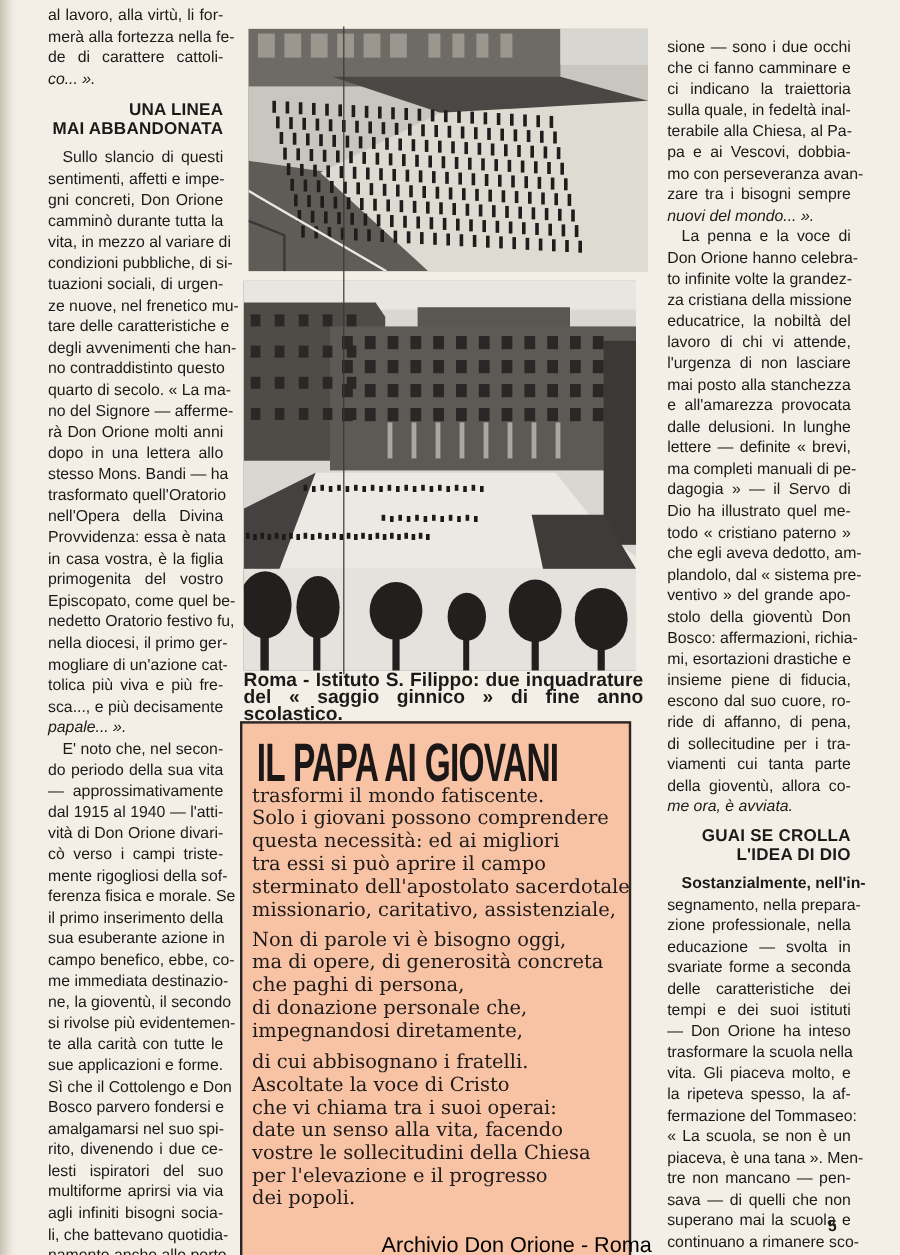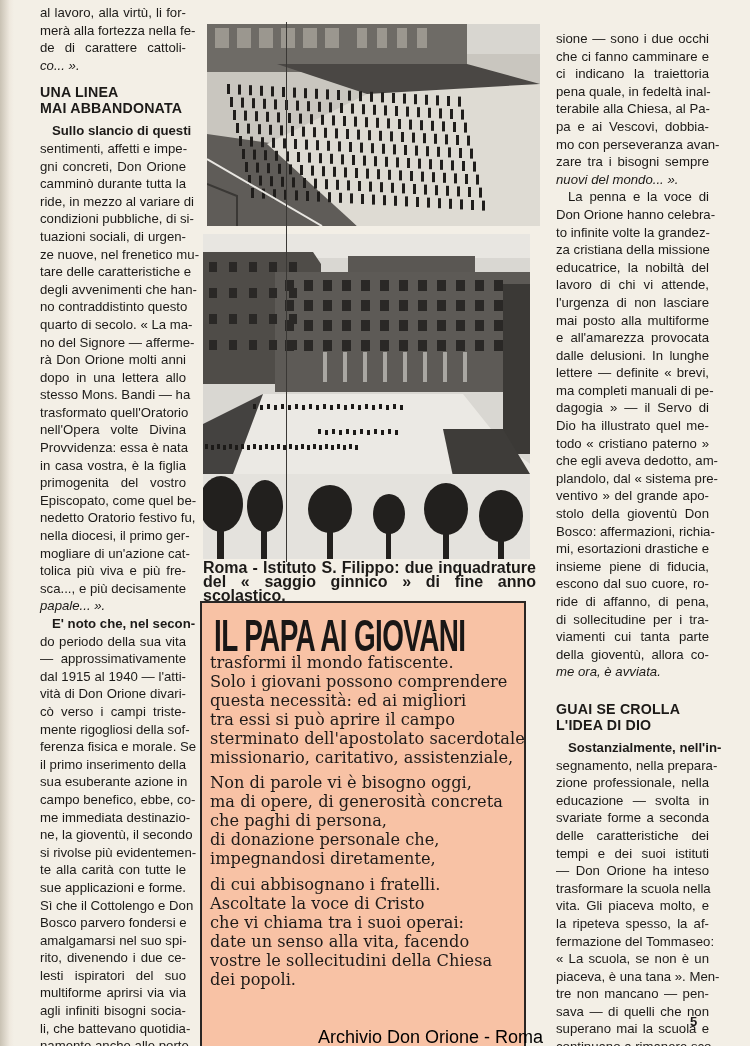--- a/index.html
+++ b/index.html
@@ -14,21 +14,21 @@
     background: linear-gradient(to right, #c9c2b4, #efe9df 70%, rgba(243,239,230,0));
   }
   .col {
     position: absolute;
     font-size: 13.2px; line-height: 17.6px;
     text-align: justify; hyphens: manual;
   }
   .col-left { left: 40px; top: 4px; width: 146px; }
   .col-right { left: 556px; top: 30px; width: 153px; }
   .subhead {
-    font-weight: bold; text-align: left; font-size: 14.2px; line-height: 16px;
+    font-weight: bold; text-align: right; font-size: 14.2px; line-height: 16px;
     margin: 10px 0 6px 0; letter-spacing: 0.2px;
   }
   .line { display: block; text-align: justify; text-align-last: justify; white-space: nowrap; }
   .line.last { text-align-last: left; font-style: italic; }
 
   .photo {
     position: absolute; overflow: hidden; background: #9a9894;
   }
   .photo-top { left: 207px; top: 24px; width: 333px; height: 202px; }
   .photo-bottom { left: 203px; top: 234px; width: 327px; height: 325px; }
@@ -82,51 +82,51 @@
         <span class="line">de di carattere cattoli-</span>
         <span class="line last">co... ».</span>
       </div>
     </div>
   <div class="subhead">
     <div>UNA LINEA</div>
     <div>MAI ABBANDONATA</div>
   </div>
   <div id="left-paras">
       <div>
-        <span class="line" style="padding-left: 12px; font-weight: bold;">Sullo slancio di questi</span>
+        <span class="line" style="padding-left: 12px;">Sullo slancio di questi</span>
         <span class="line">sentimenti, affetti e impe-</span>
         <span class="line">gni concreti, Don Orione</span>
         <span class="line">camminò durante tutta la</span>
-        <span class="line">ride, in mezzo al variare di</span>
+        <span class="line">vita, in mezzo al variare di</span>
         <span class="line">condizioni pubbliche, di si-</span>
         <span class="line">tuazioni sociali, di urgen-</span>
         <span class="line">ze nuove, nel frenetico mu-</span>
         <span class="line">tare delle caratteristiche e</span>
         <span class="line">degli avvenimenti che han-</span>
         <span class="line">no contraddistinto questo</span>
         <span class="line">quarto di secolo. « La ma-</span>
         <span class="line">no del Signore — afferme-</span>
         <span class="line">rà Don Orione molti anni</span>
         <span class="line">dopo in una lettera allo</span>
         <span class="line">stesso Mons. Bandi — ha</span>
         <span class="line">trasformato quell'Oratorio</span>
-        <span class="line">nell'Opera volte Divina</span>
+        <span class="line">nell'Opera della Divina</span>
         <span class="line">Provvidenza: essa è nata</span>
         <span class="line">in casa vostra, è la figlia</span>
         <span class="line">primogenita del vostro</span>
         <span class="line">Episcopato, come quel be-</span>
         <span class="line">nedetto Oratorio festivo fu,</span>
         <span class="line">nella diocesi, il primo ger-</span>
         <span class="line">mogliare di un'azione cat-</span>
         <span class="line">tolica più viva e più fre-</span>
         <span class="line">sca..., e più decisamente</span>
         <span class="line last">papale... ».</span>
       </div>
       <div>
-        <span class="line" style="padding-left: 12px; font-weight: bold;">E' noto che, nel secon-</span>
+        <span class="line" style="padding-left: 12px;">E' noto che, nel secon-</span>
         <span class="line">do periodo della sua vita</span>
         <span class="line">— approssimativamente</span>
         <span class="line">dal 1915 al 1940 — l'atti-</span>
         <span class="line">vità di Don Orione divari-</span>
         <span class="line">cò verso i campi triste-</span>
         <span class="line">mente rigogliosi della sof-</span>
         <span class="line">ferenza fisica e morale. Se</span>
         <span class="line">il primo inserimento della</span>
         <span class="line">sua esuberante azione in</span>
         <span class="line">campo benefico, ebbe, co-</span>
@@ -577,47 +577,48 @@
         <span class="ln">che paghi di persona,</span>
         <span class="ln">di donazione personale che,</span>
         <span class="ln">impegnandosi diretamente,</span>
       </div>
       <div class="stanza">
         <span class="ln">di cui abbisognano i fratelli.</span>
         <span class="ln">Ascoltate la voce di Cristo</span>
         <span class="ln">che vi chiama tra i suoi operai:</span>
         <span class="ln">date un senso alla vita, facendo</span>
         <span class="ln">vostre le sollecitudini della Chiesa</span>
+        <span class="ln">per l'elevazione e il progresso</span>
         <span class="ln">dei popoli.</span>
       </div>
     </div>
 </div>
 
 <div class="col col-right">
   <div id="right-paras">
       <div>
         <span class="line">sione — sono i due occhi</span>
         <span class="line">che ci fanno camminare e</span>
         <span class="line">ci indicano la traiettoria</span>
-        <span class="line">pena quale, in fedeltà inal-</span>
+        <span class="line">sulla quale, in fedeltà inal-</span>
         <span class="line">terabile alla Chiesa, al Pa-</span>
         <span class="line">pa e ai Vescovi, dobbia-</span>
         <span class="line">mo con perseveranza avan-</span>
         <span class="line">zare tra i bisogni sempre</span>
         <span class="line last">nuovi del mondo... ».</span>
       </div>
       <div>
         <span class="line" style="padding-left: 12px;">La penna e la voce di</span>
         <span class="line">Don Orione hanno celebra-</span>
         <span class="line">to infinite volte la grandez-</span>
         <span class="line">za cristiana della missione</span>
         <span class="line">educatrice, la nobiltà del</span>
         <span class="line">lavoro di chi vi attende,</span>
         <span class="line">l'urgenza di non lasciare</span>
-        <span class="line">mai posto alla multiforme</span>
+        <span class="line">mai posto alla stanchezza</span>
         <span class="line">e all'amarezza provocata</span>
         <span class="line">dalle delusioni. In lunghe</span>
         <span class="line">lettere — definite « brevi,</span>
         <span class="line">ma completi manuali di pe-</span>
         <span class="line">dagogia » — il Servo di</span>
         <span class="line">Dio ha illustrato quel me-</span>
         <span class="line">todo « cristiano paterno »</span>
         <span class="line">che egli aveva dedotto, am-</span>
         <span class="line">plandolo, dal « sistema pre-</span>
         <span class="line">ventivo » del grande apo-</span>
@@ -626,21 +627,21 @@
         <span class="line">mi, esortazioni drastiche e</span>
         <span class="line">insieme piene di fiducia,</span>
         <span class="line">escono dal suo cuore, ro-</span>
         <span class="line">ride di affanno, di pena,</span>
         <span class="line">di sollecitudine per i tra-</span>
         <span class="line">viamenti cui tanta parte</span>
         <span class="line">della gioventù, allora co-</span>
         <span class="line last">me ora, è avviata.</span>
       </div>
     </div>
-  <div class="subhead" style="margin-top:20px;">
+  <div class="subhead" style="margin-top:8px;">
     <div>GUAI SE CROLLA</div>
     <div>L'IDEA DI DIO</div>
   </div>
   <div id="right-paras-after">
       <div>
         <span class="line" style="padding-left: 12px; font-weight: bold;">Sostanzialmente, nell'in-</span>
         <span class="line">segnamento, nella prepara-</span>
         <span class="line">zione professionale, nella</span>
         <span class="line">educazione — svolta in</span>
         <span class="line">svariate forme a seconda</span>

